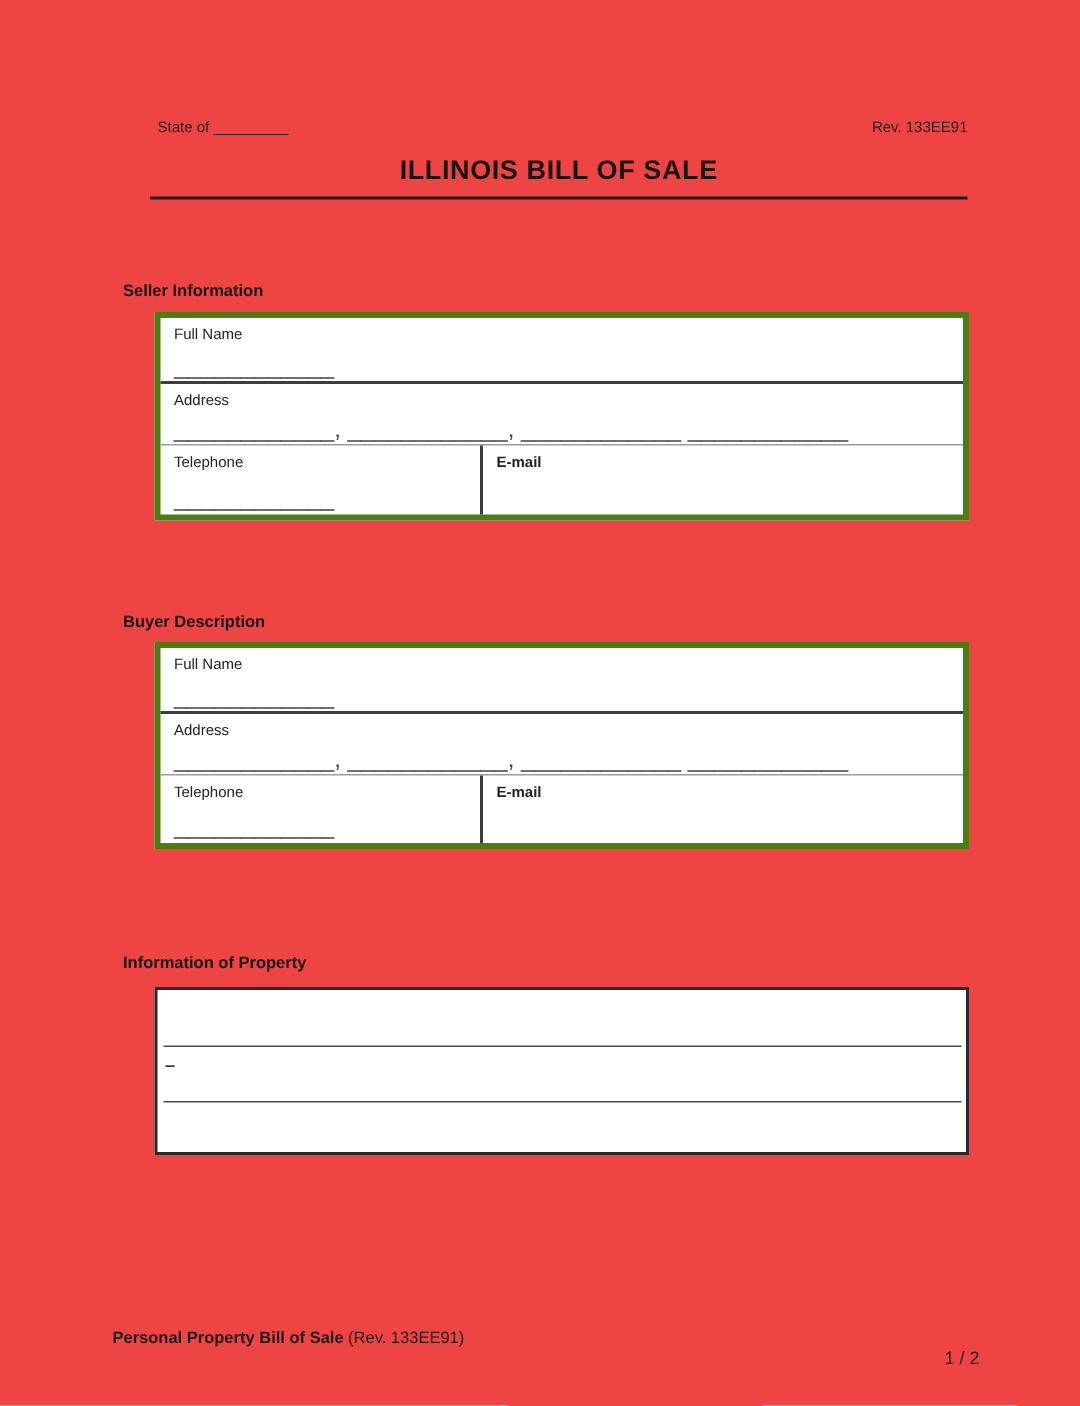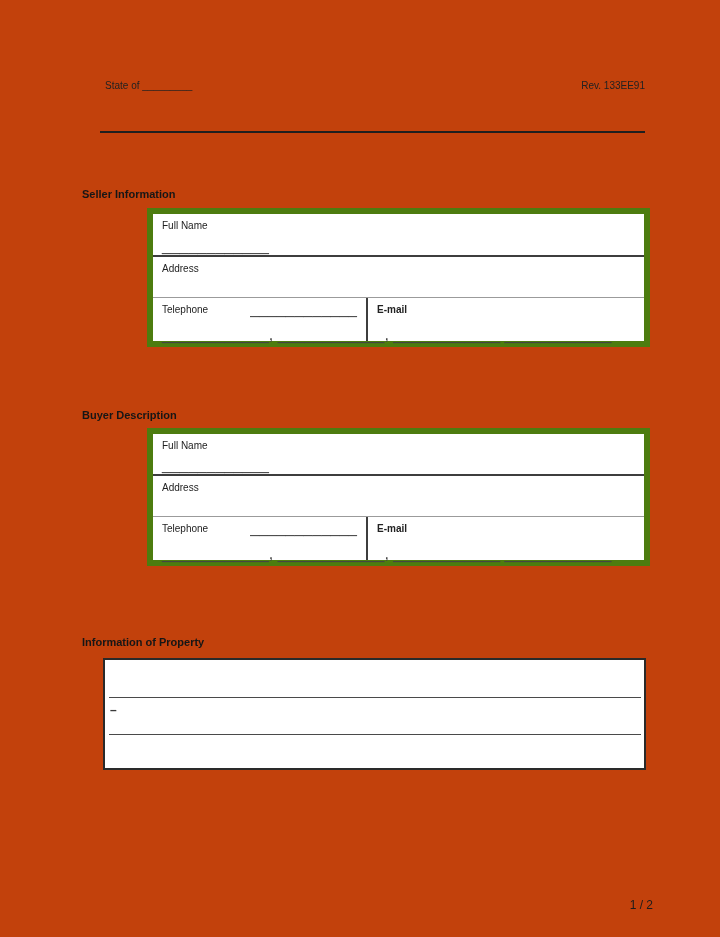--- a/index.html
+++ b/index.html
@@ -1,20 +1,20 @@
 <!DOCTYPE html>
 <html><head>
 <meta charset="utf-8">
 <style>
   html, body { margin: 0; padding: 0; background: #ffffff; }
   .page {
     position: relative;
     width: 720px;
     height: 937px;
-    background: #c2410c;
+    background: #ef4444;
     font-family: "Liberation Sans", "DejaVu Sans", sans-serif;
     color: #1c1c1c;
     overflow: hidden;
   }
   
   .state-of {
     position: absolute;
     left: 105px; top: 80px;
     font-size: 10px;
     white-space: pre;
@@ -43,52 +43,52 @@
   
   .section-heading {
     position: absolute;
     left: 82px;
     font-size: 11px;
     font-weight: bold;
     color: #161616;
   }
   .info-box {
     position: absolute;
-    left: 103px; width: 503px;
-    border: 6px solid #4d7c0f;
+    left: 103px; width: 543px;
+    border: 4px solid #4d7c0f;
     box-sizing: border-box;
     background: #fff;
     display: flex;
     flex-direction: column;
-    margin-left: 44px;
   }
   .row {
     box-sizing: border-box;
     padding: 5px 9px 3px 9px;
     display: flex;
     flex-direction: column;
   }
   .row.name-row   { height: 46px; border-bottom: 2px solid #3d3d3d; justify-content: space-between; }
-  .row.addr-row   { height: 41px; border-bottom: 1px solid #9b9b9b; gap: 47px; }
+  .row.addr-row   { height: 41px; border-bottom: 1px solid #9b9b9b; }
   .row.phone-row  { height: 48px; padding: 0; flex-direction: row; }
   .cell-label { font-size: 10px; color: #222; line-height: 13px; }
   .blank {
     font-size: 16px;
     color: #444;
     line-height: 12px;
     white-space: pre;
     letter-spacing: 0;
   }
   .addr-blank { margin-top: 7px; }
   .phone-cell {
     box-sizing: border-box;
     width: 215px;
     border-right: 2px solid #3d3d3d;
     padding: 5px 9px 4px 9px;
     display: flex;
+    flex-direction: column;
     justify-content: space-between;
   }
   .email-cell {
     flex: 1;
     padding: 5px 9px;
     font-weight: bold;
   }
   
   .desc-box {
     position: absolute;
@@ -130,20 +130,21 @@
 </style>
 </head>
 <body>
 
 <div class="page">
 
   <div class="state-of"><span>State of </span><span>_________</span></div>
 
   <div class="revision">Rev. 133EE91</div>
 
+  <div class="doc-title">ILLINOIS BILL OF SALE</div>
   <div class="title-rule"></div>
 
   <div class="section-heading" style="top:188px">Seller Information</div>
   <div class="info-box" style="top:208px; height:139px">
     <div class="row name-row">
       <div class="cell-label">Full Name</div>
       <div class="blank">____________</div>
     </div>
     <div class="row addr-row">
       <div class="cell-label">Address</div>
@@ -181,16 +182,17 @@
     </div>
   </div>
 
   <div class="section-heading" style="top:636px">Information of Property</div>
   <div class="desc-box">
     <div class="desc-line l1"></div>
     <div class="desc-dash">–</div>
     <div class="desc-line l2"></div>
   </div>
 
+  <div class="footer-left"><span class="bold">Personal Property Bill of Sale</span><span class="rev-suffix">(Rev. 133EE91)</span></div>
 
   <div class="page-indicator">1 / 2</div>
 
 </div>
 
 </body></html>

